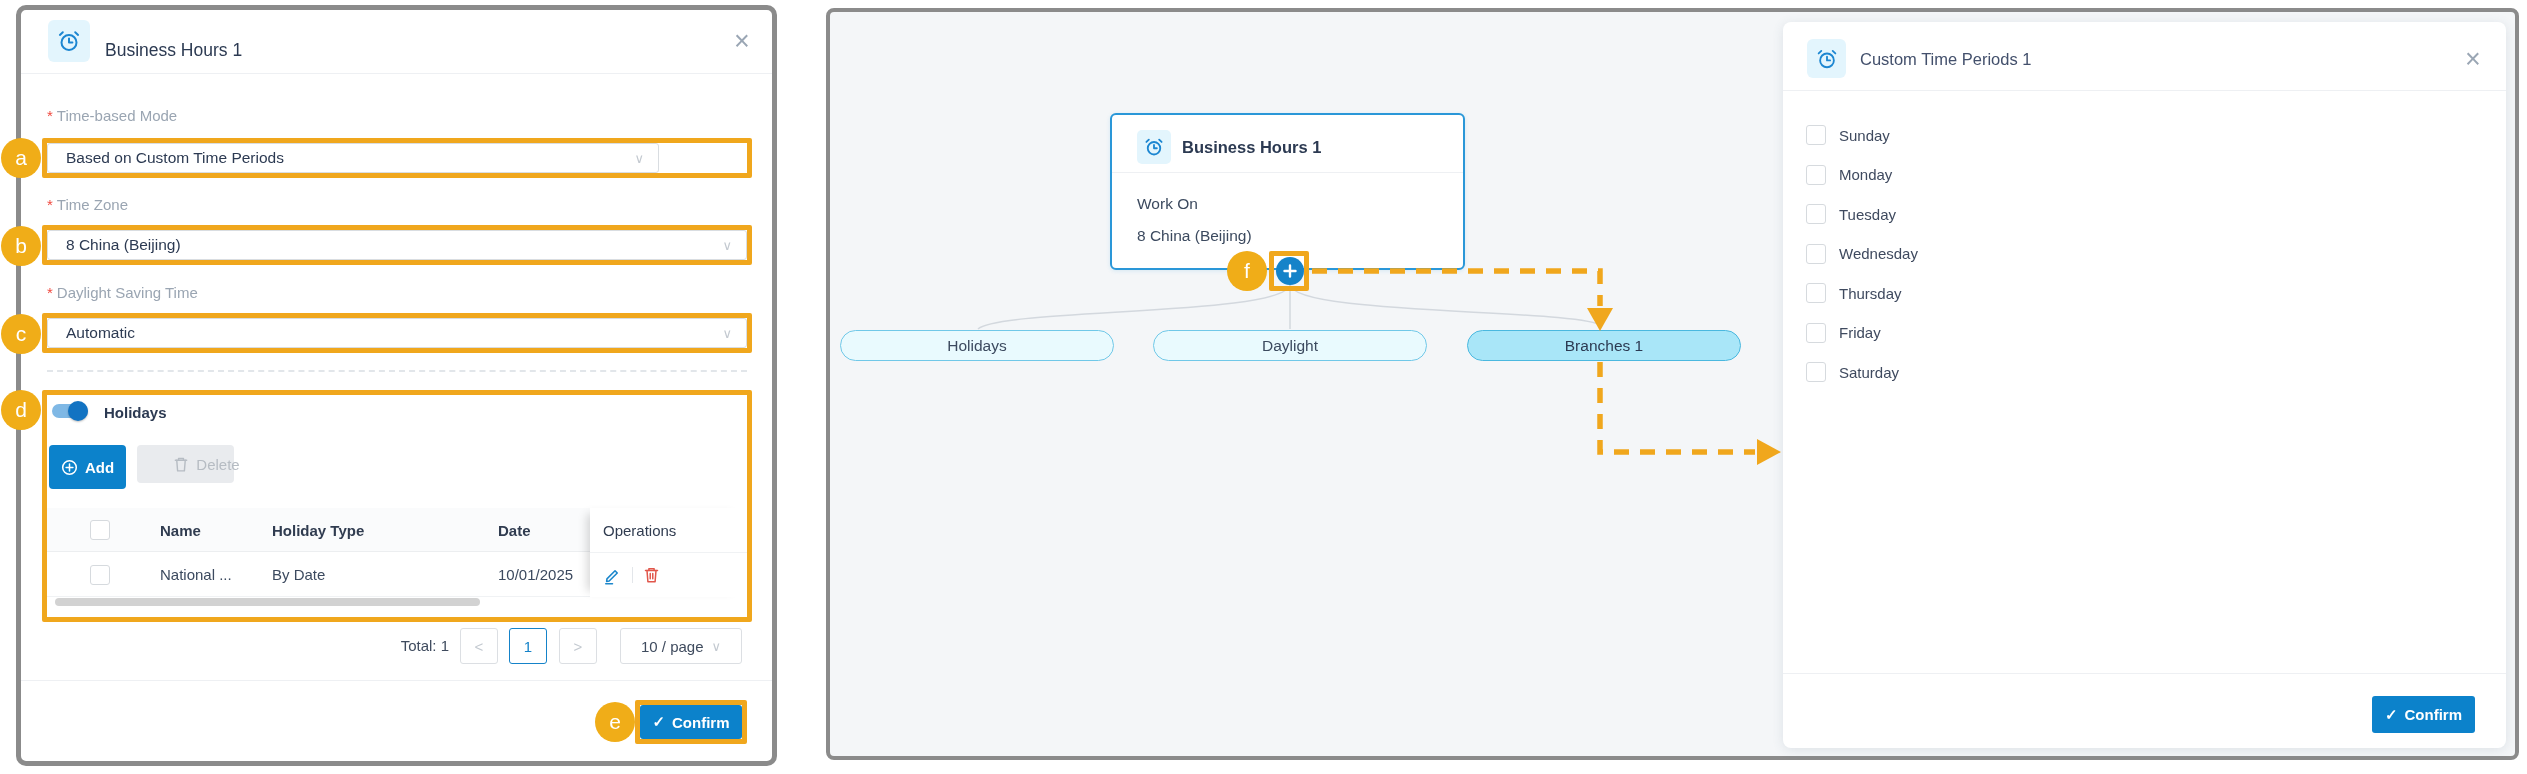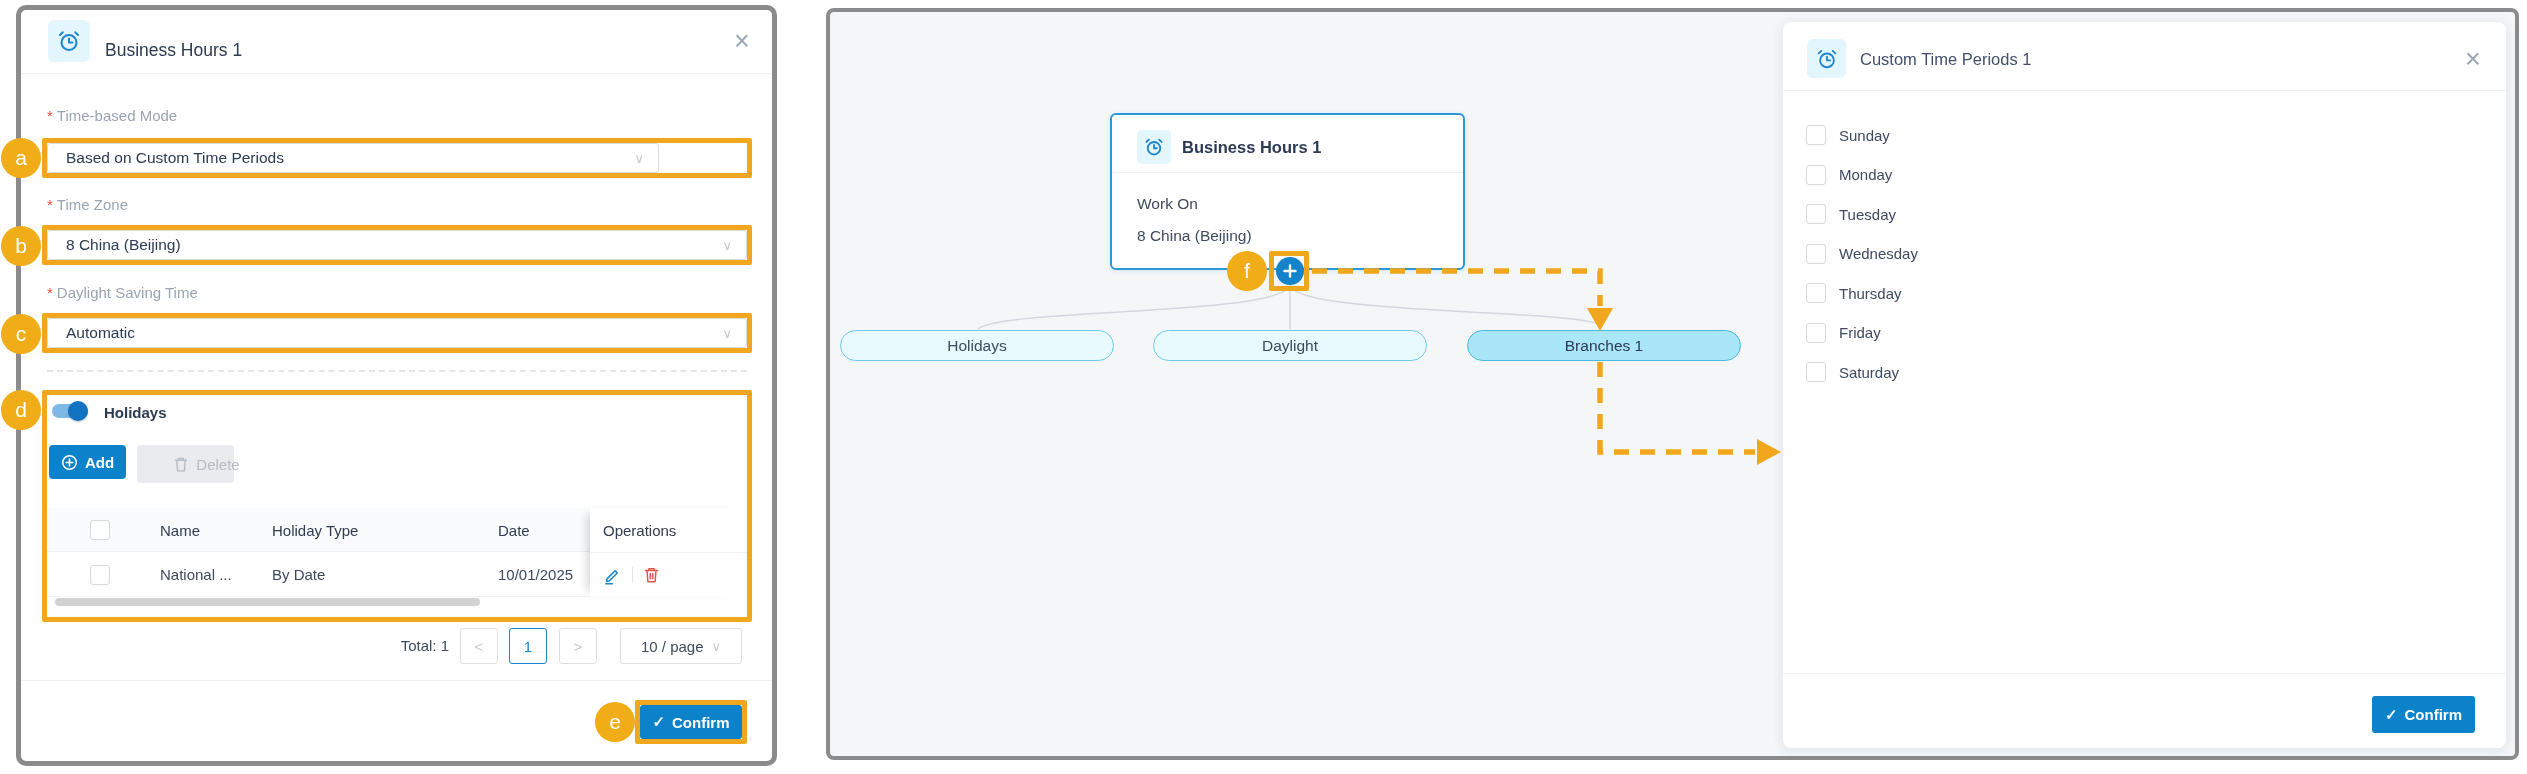--- a/index.html
+++ b/index.html
@@ -44,21 +44,21 @@
   .dash-div { border-top:2px dashed #e2e6ea; }
 
   .switch-track { width:36px; height:14px; border-radius:7px; background:#7fb8e5; }
   .switch-knob { width:20px; height:20px; border-radius:50%; background:#1273c2; box-shadow:0 1px 2px rgba(0,0,0,.25); }
   .bold-lbl { font-size:15px; font-weight:bold; color:#2c3a52; }
 
   .btn { display:flex; align-items:center; justify-content:center; gap:7px; border-radius:4px; font-size:15px; }
   .btn-primary { background:#0c82cb; color:#fff; font-weight:600; }
   .btn-disabled { background:#e9ebee; color:#b6bcc3;padding-left:42px; }
 
-  .tbl-header { background:#fafbfc; border-bottom:1px solid #eceef0; }
+  .tbl-header { background:#fafbfc; border-bottom:1px solid #eceef0;font-weight:bold; }
   .tbl-row { background:#fff; border-bottom:1px solid #f0f2f4; }
   .th { font-size:15px; color:#303c50; }
   .td { font-size:15px; color:#3c4a5f; }
   .ops-col { background:#fff; box-shadow:-9px 0 9px -6px rgba(0,0,0,.16); z-index:3; }
   .scroll-thumb { background:#d2d2d2; border-radius:4px; height:8px; }
 
   .pg-box {
     width:38px; height:36px; border:1px solid #dcdfe3; border-radius:3px; background:#fff;
     display:flex; align-items:center; justify-content:center; font-size:15px; color:#c3c9d0;
   }
@@ -149,21 +149,21 @@
 
     <div class="abs dash-div" style="left:26px; top:360px; width:700px;"></div>
 
     <div class="abs hl" style="left:21px; top:380px; width:710px; height:232px;"></div>
     <div class="abs badge" style="left:-20px; top:380px;">d</div>
 
     <div class="abs switch-track" style="left:31px; top:394px;"></div>
     <div class="abs switch-knob" style="left:47px; top:391px;"></div>
     <div class="abs bold-lbl" style="left:83px; top:394px;">Holidays</div>
 
-    <div class="abs btn btn-primary" style="left:28px; top:435px; width:77px; height:34px;">
+    <div class="abs btn btn-primary" style="left:28px; top:435px; width:77px; height:44px;">
       <span style="display:flex;">
         <svg width="17" height="17" viewBox="0 0 20 20" fill="none" stroke="#fff" stroke-width="1.8" stroke-linecap="round">
           <circle cx="10" cy="10" r="8"></circle>
             <path d="M10 6 V14 M6 10 H14"></path>
         </svg>
       </span>
       <span>Add</span>
     </div>
     <div class="abs btn btn-disabled" style="left:116px; top:435px; width:97px; height:38px;">
       <span style="display:flex;">

